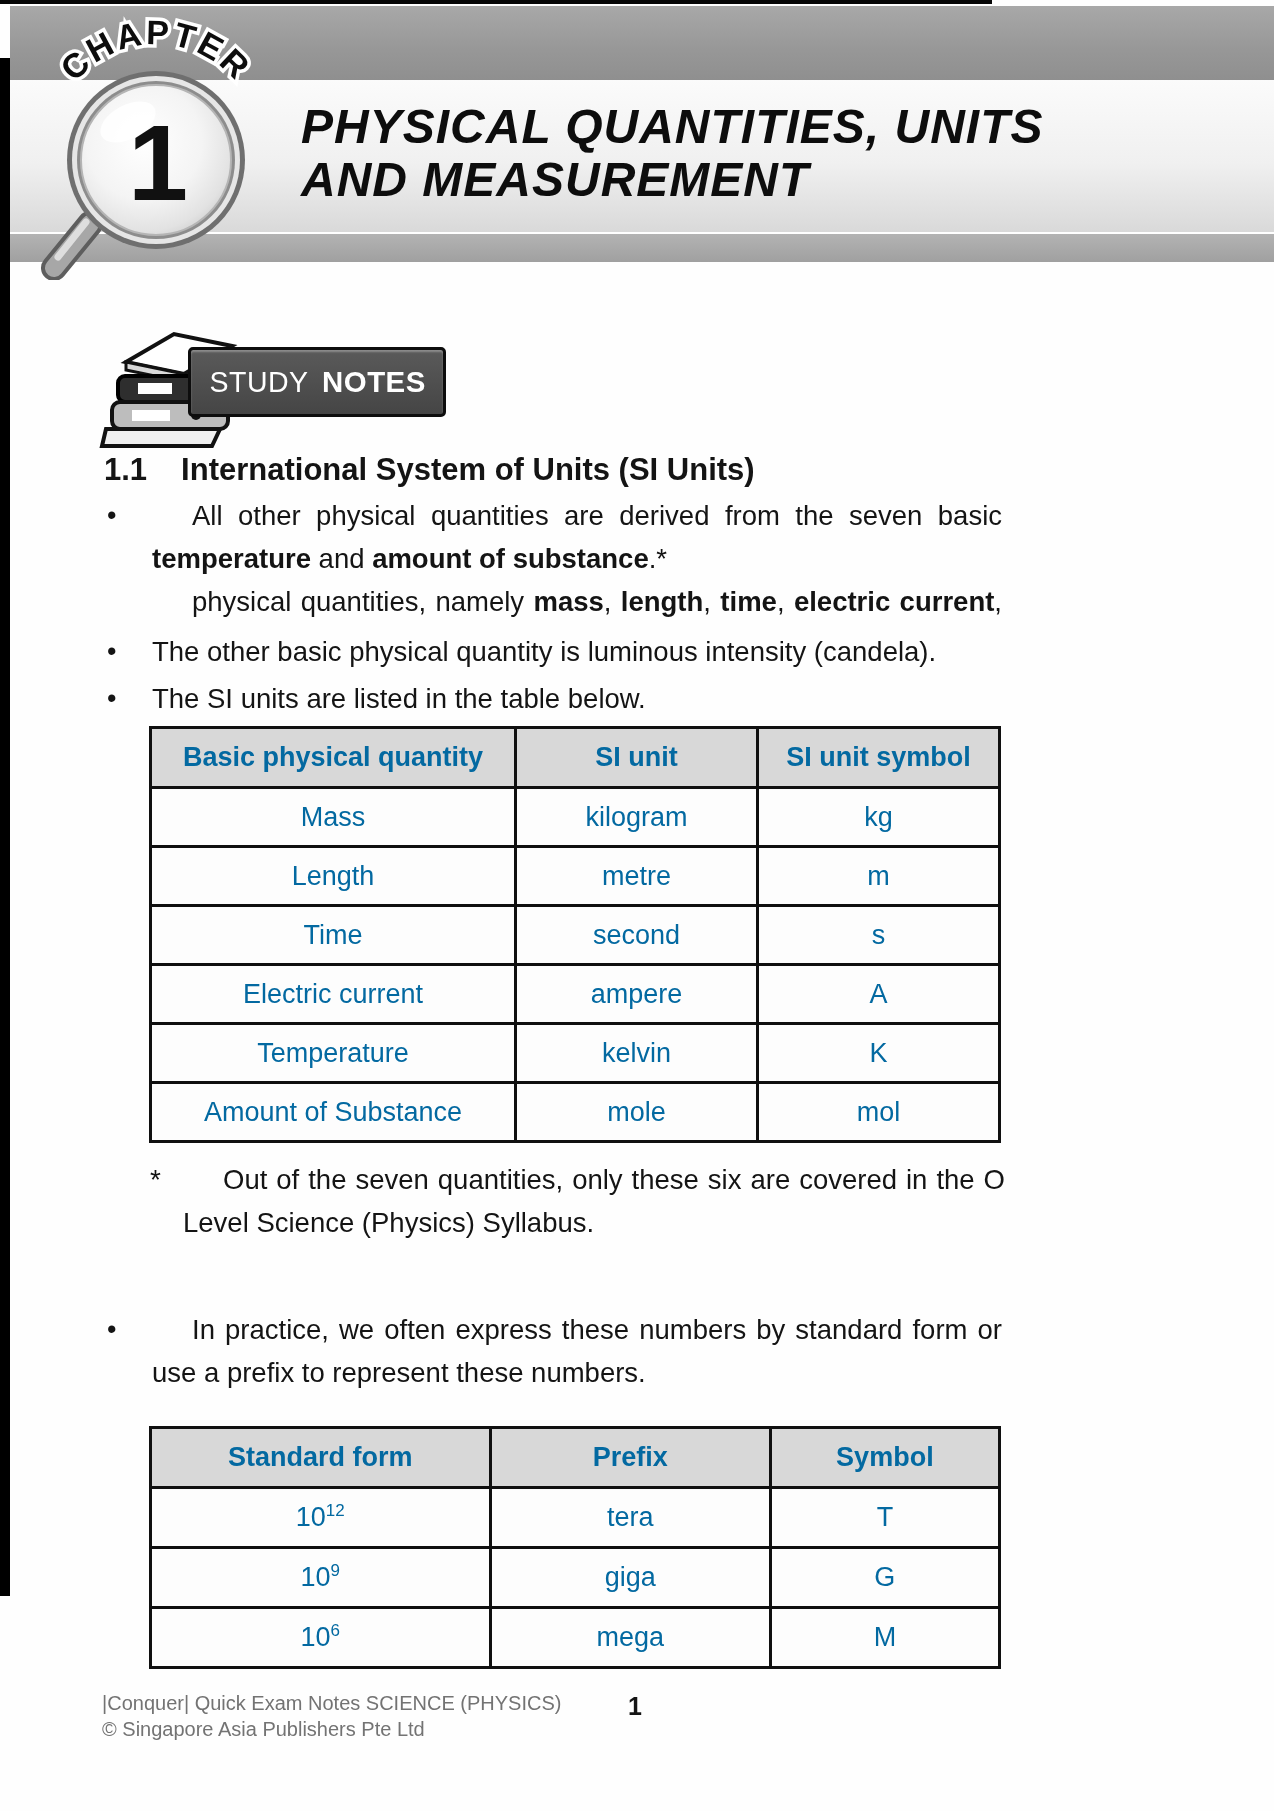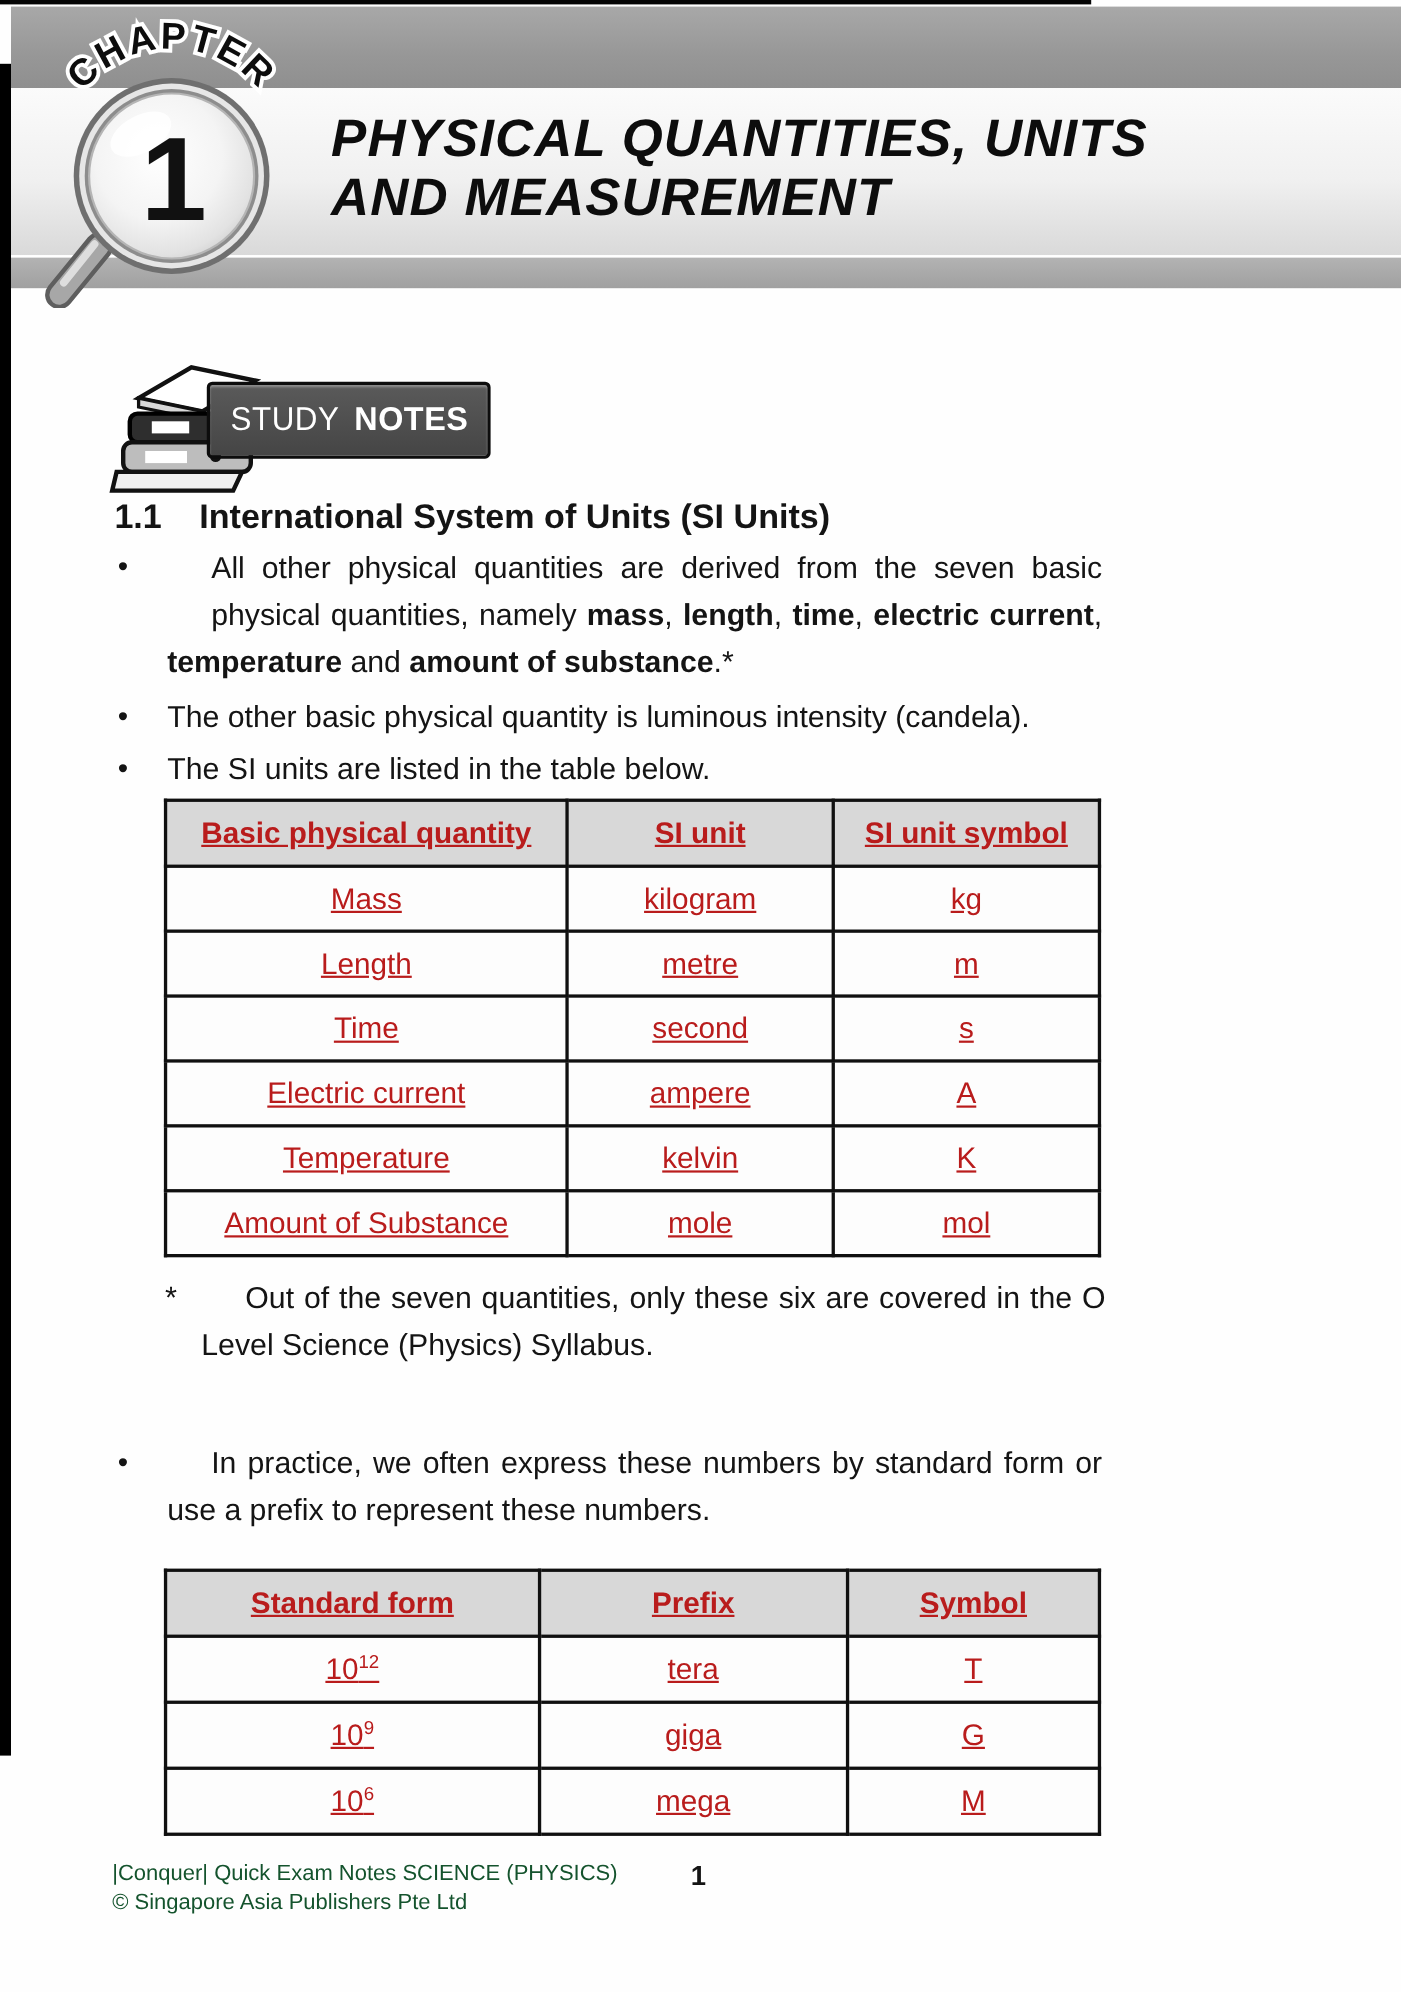--- a/index.html
+++ b/index.html
@@ -49,32 +49,32 @@
   .rich-line .b{font-weight:bold;}
   .b1{left:107px; top:494px;}
   .b2{left:107px; top:630px;}
   .b3{left:107px; top:677px;}
   .b4{left:107px; top:1308px;}
   .footnote{left:150px; top:1158px; display:flex;}
   .footnote .marker{width:33px; font-size:28px; line-height:43px; flex:0 0 33px;}
   .footnote .fn-body{width:822px; font-size:27.5px; line-height:43px;}
   
   table.data{border-collapse:collapse; table-layout:fixed; width:852px;
-    font-size:27px; text-align:center; color:#b91c1c;text-decoration:underline;}
+    font-size:27px; text-align:center; color:#0369a1;}
   table.data th, table.data td{border:3px solid #101010; padding:0;}
   table.data th{background:#d8d8d8; font-weight:bold; height:57px;}
   .si-table{left:149px; top:726px;}
   .si-table td{height:56px; background:#fdfdfd;}
   .prefix-table{left:149px; top:1402px;margin-top:24px;}
   .prefix-table td{height:57px; background:#fdfdfd;}
   col.c1a{width:43%;} col.c2a{width:28.5%;} col.c3a{width:28.5%;}
   col.c1b{width:40%;} col.c2b{width:33%;} col.c3b{width:27%;}
   .sup{font-size:17px; position:relative; top:-10px;}
   
-  .footer-imprint{left:102px; top:1690px; font-size:20px; line-height:26px; color:#14532d;}
+  .footer-imprint{left:102px; top:1690px; font-size:20px; line-height:26px; color:#737373;}
   .page-num{left:628px; top:1692px; font-size:25px; font-weight:bold;}
 </style>
 </head>
 <body>
 
 <div id="page">
 
   <div class="abs edge-top"></div>
   <div class="abs edge-left"></div>
 
@@ -132,22 +132,22 @@
   </div>
 
   <div class="abs h-section">
     <span class="num">1.1</span><span>International System of Units (SI Units)</span>
   </div>
 
   <div class="abs bullet-row b1">
     <div class="bullet-dot">•</div>
     <div class="bullet-body">
         <div class="rich-line just"><span>All other physical quantities are derived from the seven basic</span></div>
+        <div class="rich-line"><span class="b">temperature</span><span> and </span><span class="b">amount of substance</span><span>.*</span></div>
         <div class="rich-line just"><span>physical quantities, namely </span><span class="b">mass</span><span>, </span><span class="b">length</span><span>, </span><span class="b">time</span><span>, </span><span class="b">electric current</span><span>,</span></div>
-        <div class="rich-line"><span class="b">temperature</span><span> and </span><span class="b">amount of substance</span><span>.*</span></div>
       </div>
   </div>
 
   <div class="abs bullet-row b2">
     <div class="bullet-dot">•</div>
     <div class="bullet-body">The other basic physical quantity is luminous intensity (candela).</div>
   </div>
 
   <div class="abs bullet-row b3">
     <div class="bullet-dot">•</div>

